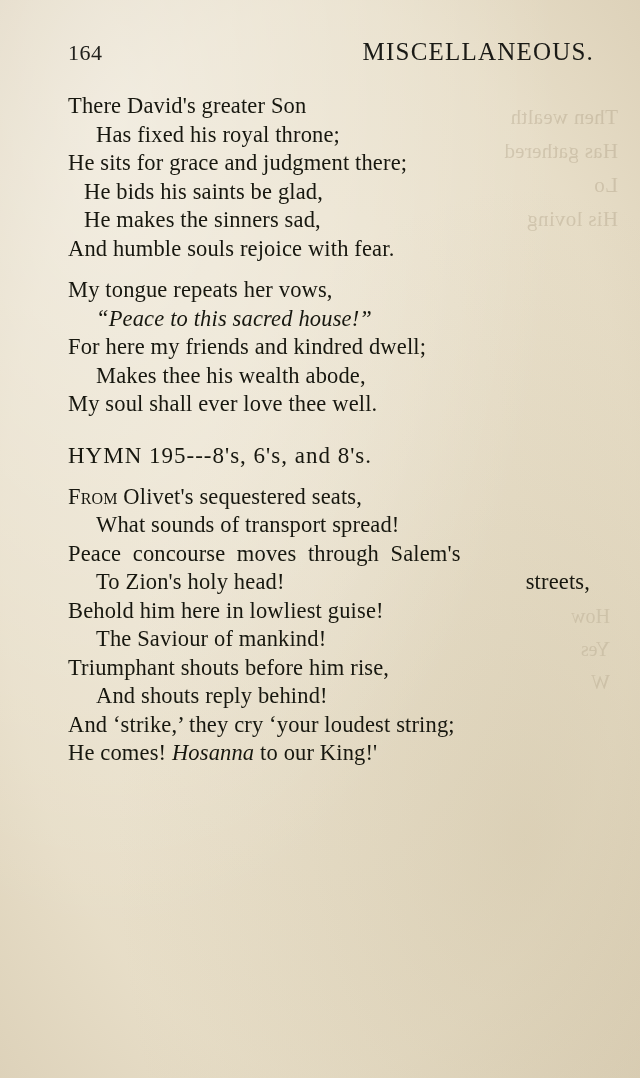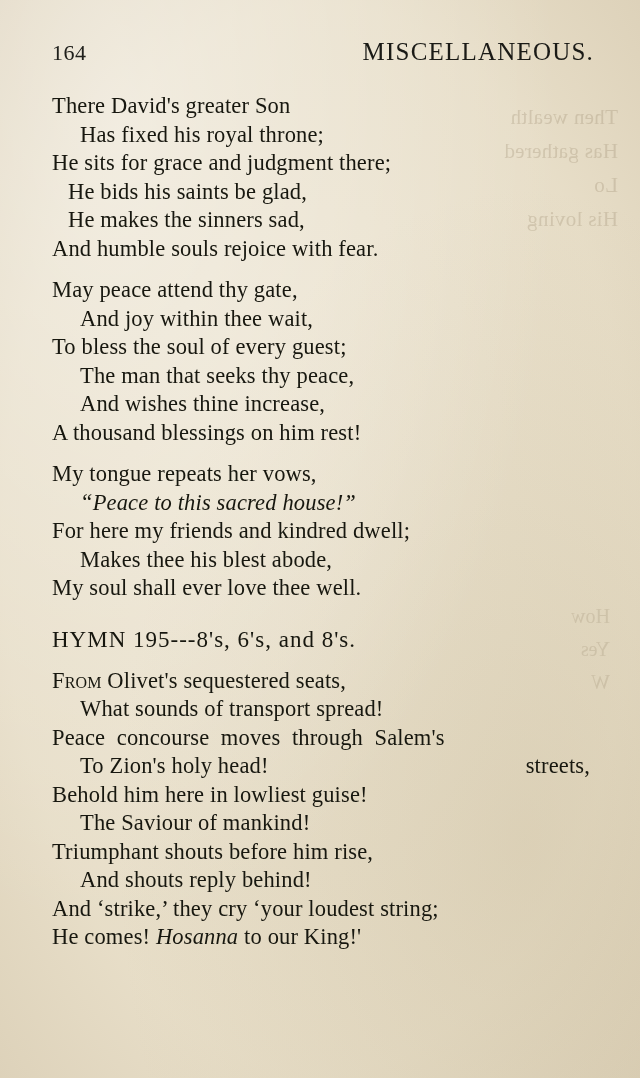--- a/index.html
+++ b/index.html
@@ -49,21 +49,21 @@
     font-size: 20px;
     line-height: 33px;
     font-family: "Liberation Serif", serif;
     transform: scaleX(-1);
     pointer-events: none;
     white-space: pre-line;
   }
   .content {
     position: relative;
     z-index: 2;
-    padding: 38px 46px 0 52px;
+    padding: 38px 46px 0 68px;
   }
   .header {
     display: flex;
     align-items: baseline;
     margin-bottom: 26px;
   }
   .folio {
     font-size: 22px;
     color: #20201c;
     letter-spacing: 0.5px;
@@ -132,34 +132,26 @@
 
     <div class="stanza">
       <div class="line">There David's greater Son</div>
       <div class="line indent1">Has fixed his royal throne;</div>
       <div class="line">He sits for grace and judgment there;</div>
       <div class="line indent2">He bids his saints be glad,</div>
       <div class="line indent2">He makes the sinners sad,</div>
       <div class="line">And humble souls rejoice with fear.</div>
     </div>
 
-    <div class="stanza">
-      <div class="line">May peace attend thy gate,</div>
-      <div class="line indent1">And joy within thee wait,</div>
-      <div class="line">To bless the soul of every guest;</div>
-      <div class="line indent1">The man that seeks thy peace,</div>
-      <div class="line indent1">And wishes thine increase,</div>
-      <div class="line">A thousand blessings on him rest!</div>
-    </div>
 
     <div class="stanza">
       <div class="line">My tongue repeats her vows,</div>
       <div class="line indent1 italic">“Peace to this sacred house!”</div>
       <div class="line">For here my friends and kindred dwell;</div>
-      <div class="line indent1">Makes thee his blest abode,</div>
+      <div class="line indent1">Makes thee his wealth abode,</div>
       <div class="line">My soul shall ever love thee well.</div>
     </div>
 
     <div class="hymn-title">HYMN  195---8's,  6's, and 8's.</div>
 
     <div class="stanza">
       <div class="line"><span class="smallcaps-first">From</span><span> Olivet's sequestered seats,</span></div>
       <div class="line indent1">What sounds of transport spread!</div>
       <div class="line">Peace  concourse  moves  through  Salem's</div>
       <div class="line indent1 line-with-tail"><span class="tail-word">streets,</span><span>To Zion's holy head!</span></div>

